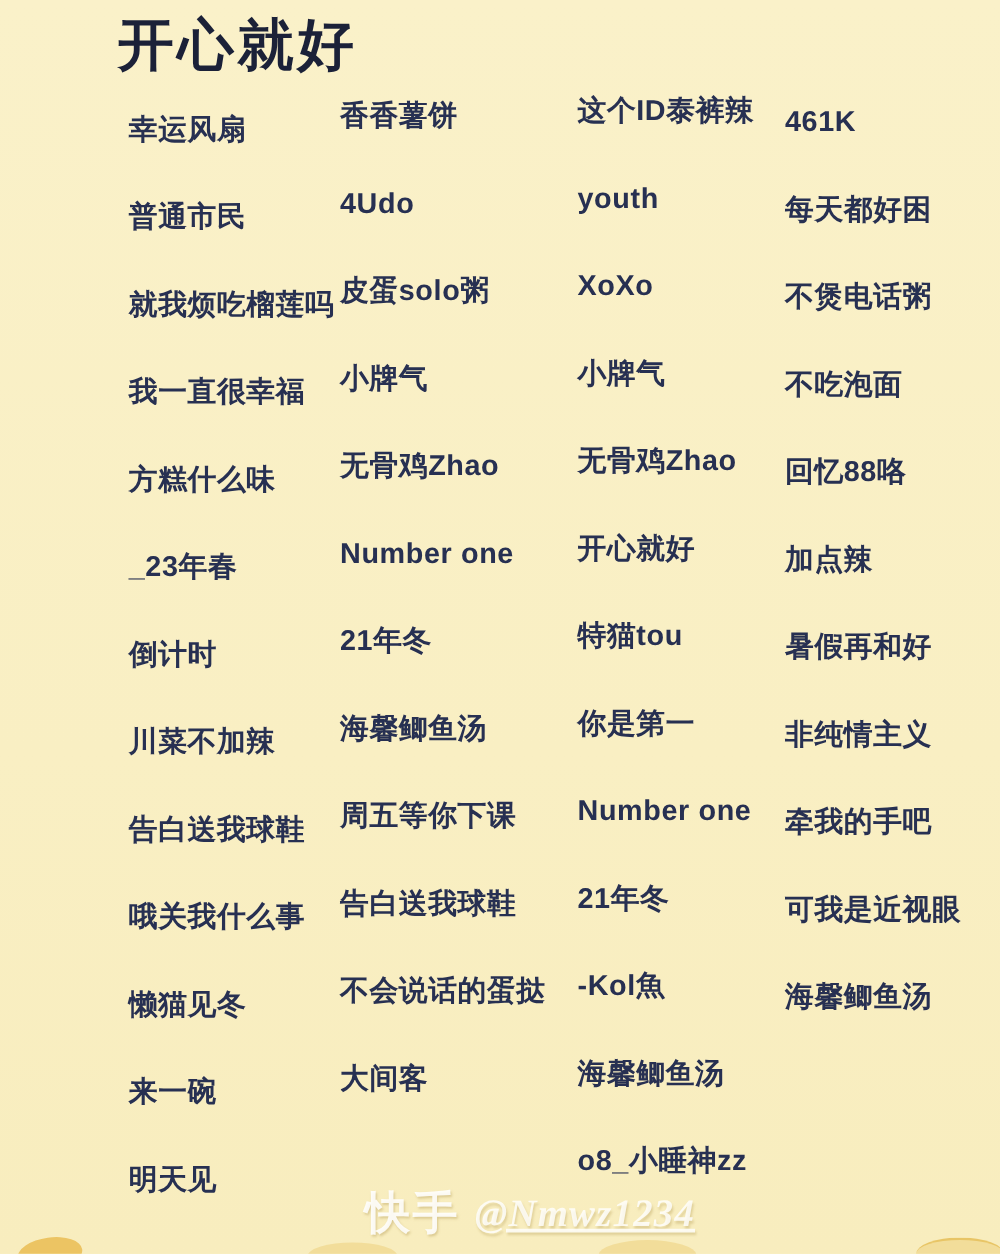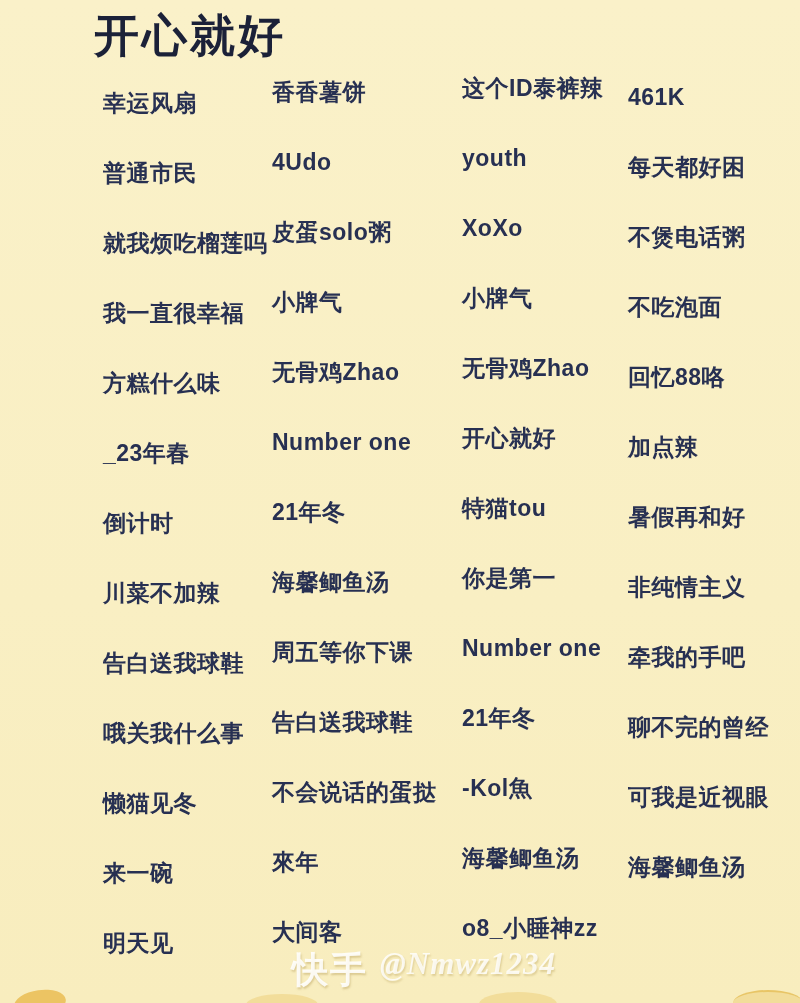--- a/index.html
+++ b/index.html
@@ -41,39 +41,40 @@
   }
   .col1 { left: 103px; top: 68px; }
   .col2 { left: 272px; top: 57px; }
   .col3 { left: 462px; top: 53px; }
   .col4 { left: 628px; top: 62px; }
   .watermark {
     position: absolute;
     left: 292px;
     top: 946px;
     display: flex;
-    align-items: flex-start;
+    align-items: center;
     gap: 12px;
     user-select: none;
   }
   .wm-brand {
     font-size: 36px;
     font-weight: 800;
     color: rgba(255,255,255,0.88);
     text-shadow: 1px 2px 2px rgba(185,160,90,0.45);
     letter-spacing: 2px;
   }
   .wm-handle {
     font-family: "Liberation Serif", "DejaVu Serif", serif;
     font-style: italic;
     font-size: 31px;
     font-weight: 700;
     color: rgba(255,255,255,0.82);
     text-shadow: 1px 2px 2px rgba(185,160,90,0.40);
     letter-spacing: 1px;
+    text-decoration: underline;
   }
   .deco {
     position: absolute;
     background: #f2dd9a;
     border-radius: 50% 50% 0 0;
   }
   .deco-1 {
     left: 14px; top: 990px; width: 52px; height: 26px;
     background: #ecc463;
     border-radius: 50%;
@@ -114,21 +115,20 @@
     <div class="cell">4Udo</div>
     <div class="cell">皮蛋solo粥</div>
     <div class="cell">小牌气</div>
     <div class="cell">无骨鸡Zhao</div>
     <div class="cell">Number one</div>
     <div class="cell">21年冬</div>
     <div class="cell">海馨鲫鱼汤</div>
     <div class="cell">周五等你下课</div>
     <div class="cell">告白送我球鞋</div>
     <div class="cell">不会说话的蛋挞</div>
-    <div class="cell">來年</div>
     <div class="cell">大间客</div>
   </div>
 
   <div class="col col3">
     <div class="cell">这个ID泰裤辣</div>
     <div class="cell">youth</div>
     <div class="cell">XoXo</div>
     <div class="cell">小牌气</div>
     <div class="cell">无骨鸡Zhao</div>
     <div class="cell">开心就好</div>
@@ -144,21 +144,20 @@
   <div class="col col4">
     <div class="cell">461K</div>
     <div class="cell">每天都好困</div>
     <div class="cell">不煲电话粥</div>
     <div class="cell">不吃泡面</div>
     <div class="cell">回忆88咯</div>
     <div class="cell">加点辣</div>
     <div class="cell">暑假再和好</div>
     <div class="cell">非纯情主义</div>
     <div class="cell">牵我的手吧</div>
-    <div class="cell">聊不完的曾经</div>
     <div class="cell">可我是近视眼</div>
     <div class="cell">海馨鲫鱼汤</div>
   </div>
 
   <div class="watermark">
     <span class="wm-brand">快手</span>
     <span class="wm-handle">@Nmwz1234</span>
   </div>
 
   <div class="deco deco-1"></div>

